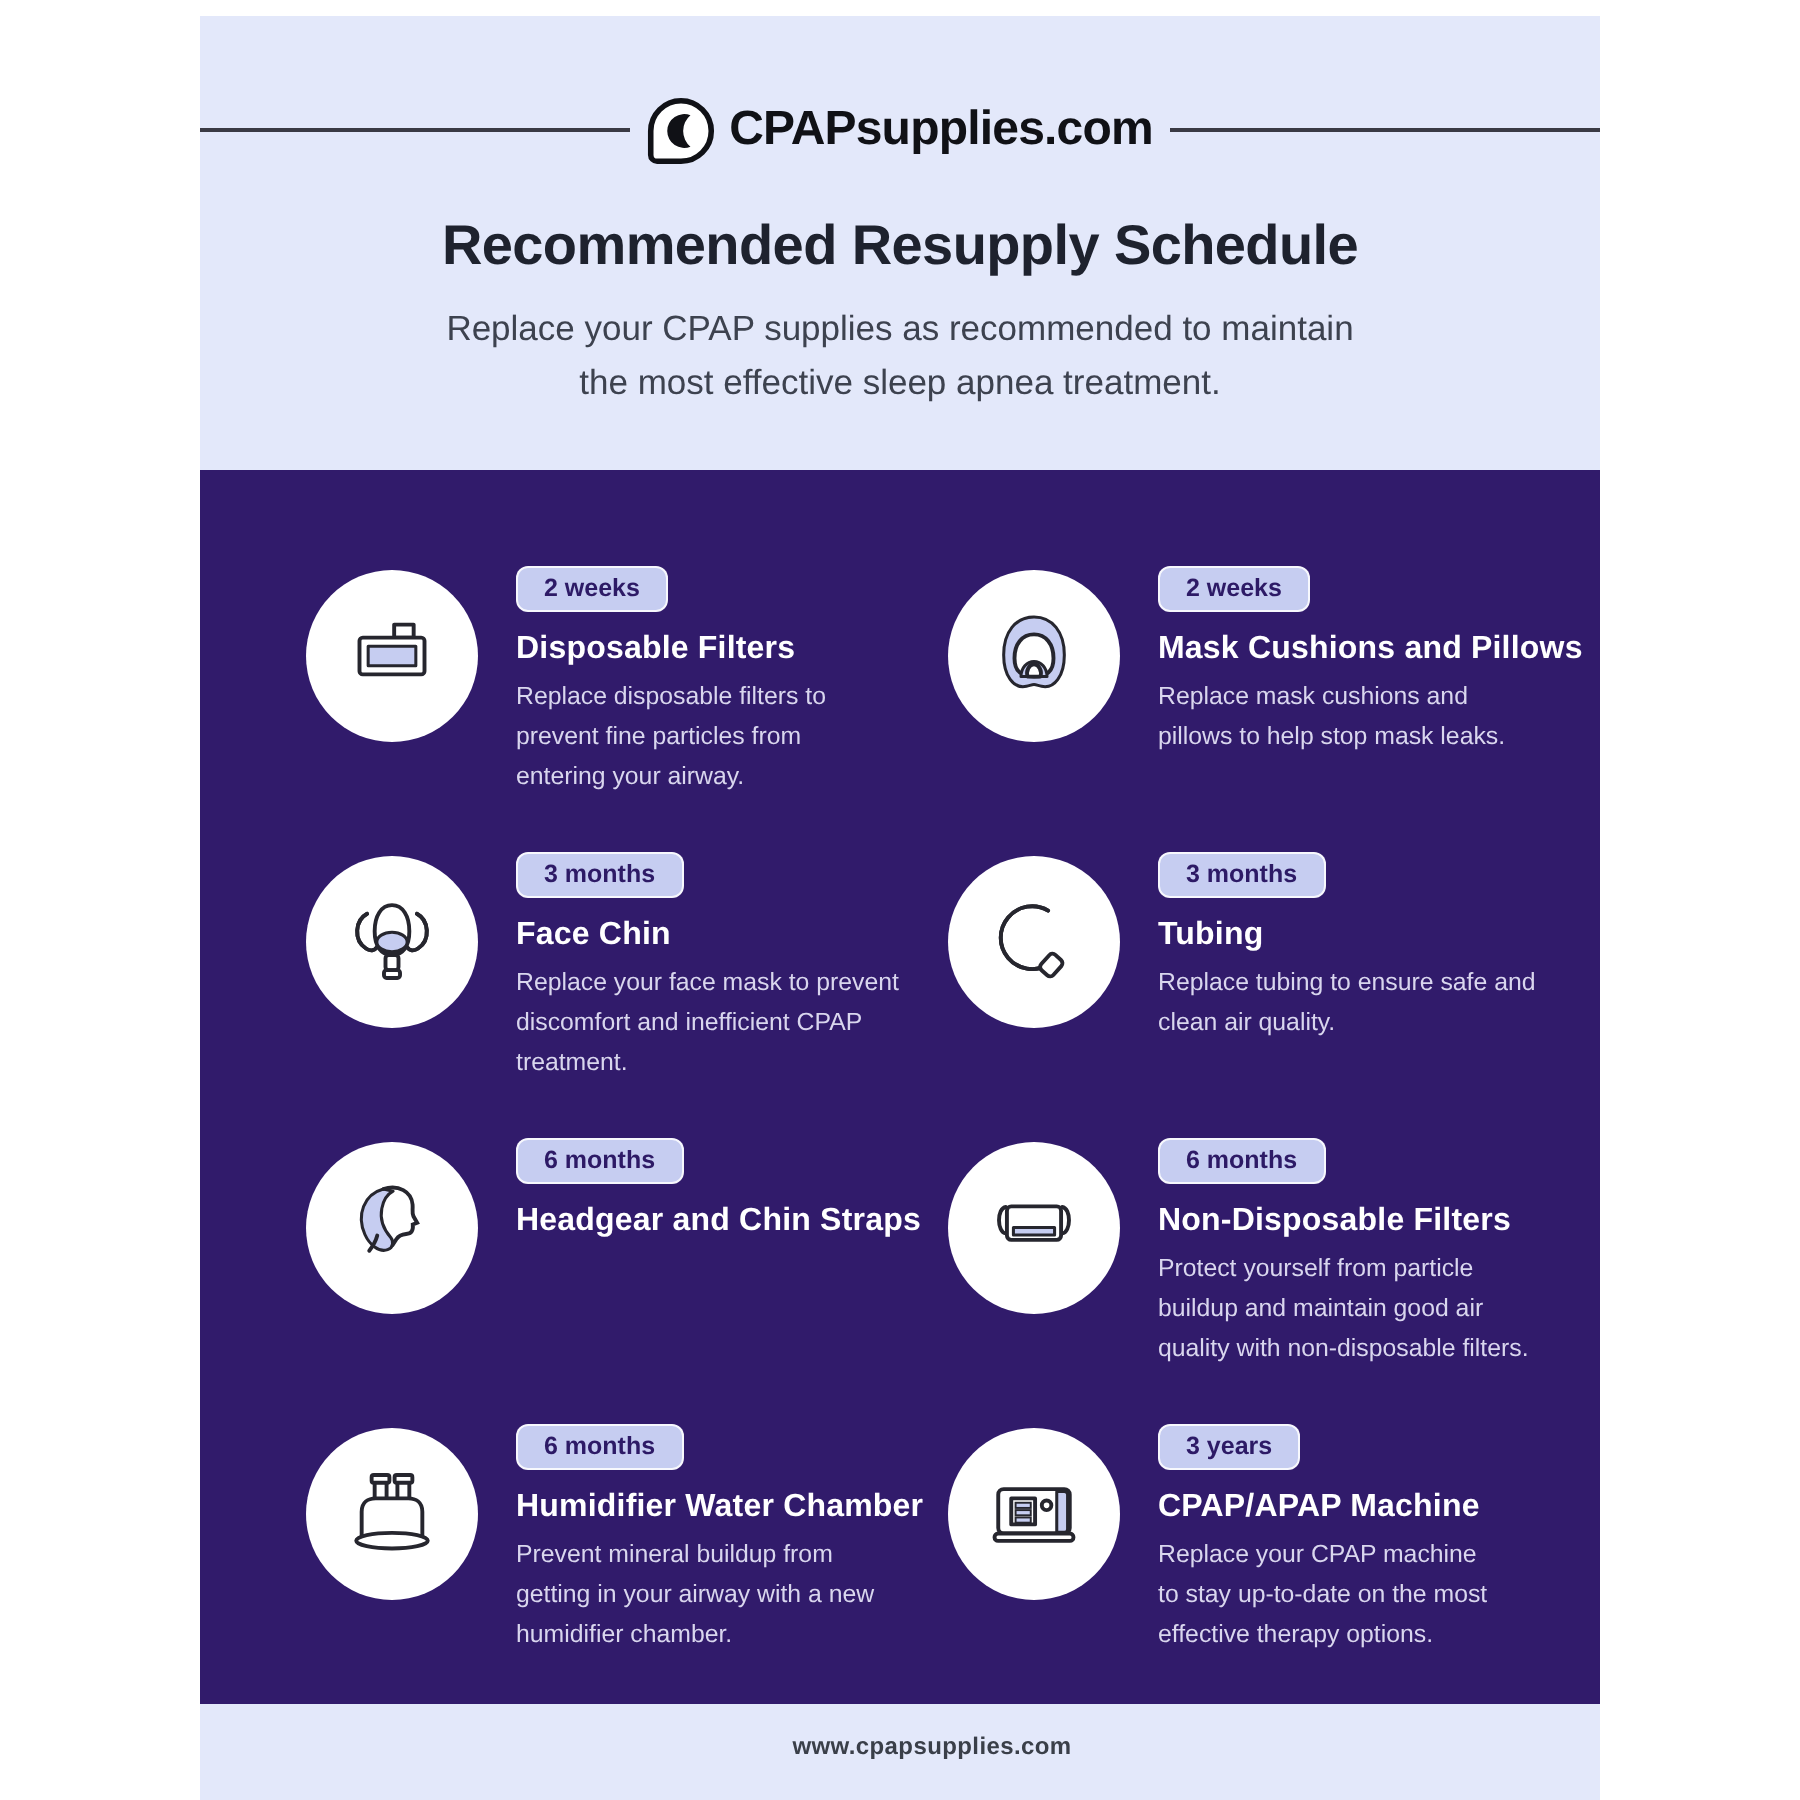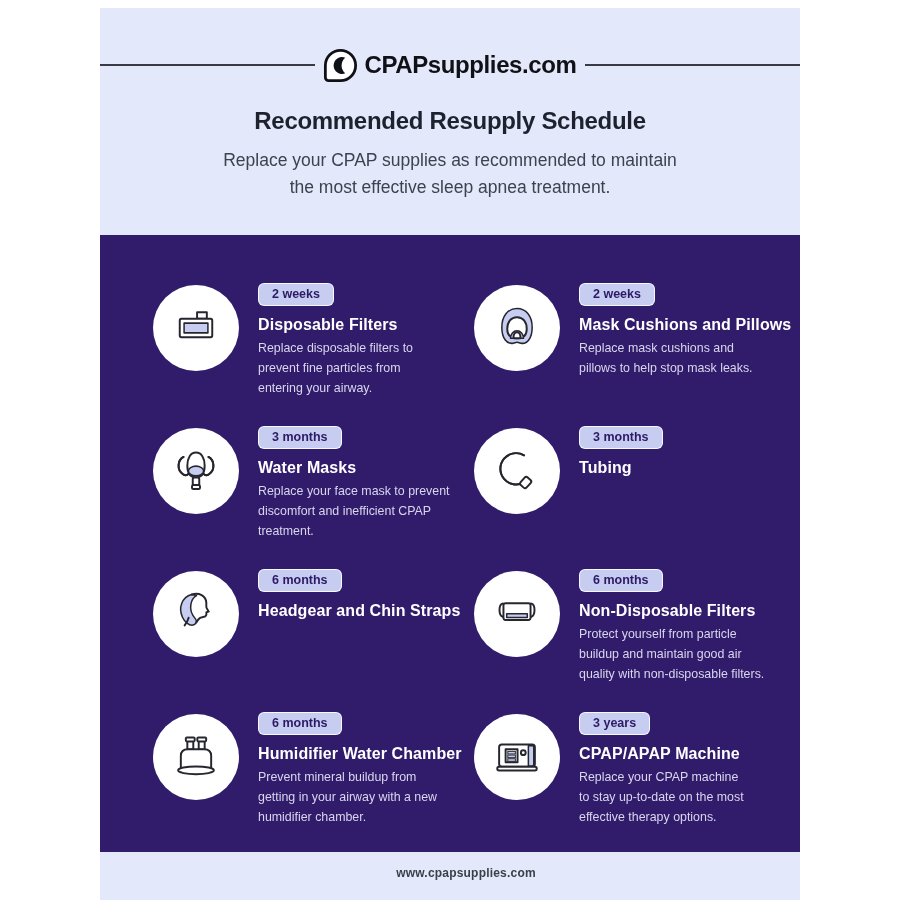--- a/index.html
+++ b/index.html
@@ -13,21 +13,21 @@
   .canvas{position:relative;width:900px;height:648px;background:#ffffff;}
   .page{position:absolute;left:100px;top:8px;width:700px;height:892px;
     display:flex;flex-direction:column;}
   
   .hdr{background:var(--header-bg);height:227px;flex:0 0 auto;text-align:center;}
   .logo-row{display:flex;align-items:center;margin-top:39px;height:36px;}
   .rule{flex:1;height:2px;background:#3a3a44;}
   .logo{display:flex;align-items:center;gap:7px;padding:0 9px 0 8px;}
   .logo svg{display:block;}
   .logo-text{font-size:24px;font-weight:800;color:#101116;letter-spacing:-0.4px;}
-  .title{margin-top:24px;font-size:24px;font-weight:800;color:var(--title-text);
+  .title{margin-top:24px;font-size:28px;font-weight:800;color:var(--title-text);
     letter-spacing:-0.3px;}
   .subtitle{margin-top:12px;font-size:17.5px;line-height:1.55;color:var(--subtitle-text);
     white-space:pre-line;}
   
   .main{background:var(--main-bg);height:617px;flex:0 0 auto;
     padding:48px 0 0 53px;
     display:grid;grid-template-columns:321px 326px;grid-auto-rows:143px;}
   .item{display:flex;align-items:flex-start;}
   .circle{width:86px;height:86px;border-radius:50%;background:#ffffff;flex:0 0 auto;
     display:flex;align-items:center;justify-content:center;margin-top:2px;}
@@ -117,38 +117,40 @@
             <path class="ic-line" stroke-width="5" d="M35.5,11 C41,14 42,23 36,27 C34,28.4 32,27.9 31,26.5"></path>
             <path class="ic-line" stroke="#c6cdf1" stroke-width="2.6" d="M35.5,11 C41,14 42,23 36,27 C34,28.4 32,27.9 31,26.5"></path>
             <path class="ic" d="M24,7 C19,7 16,12 16,19 C16,26 19,30 24,30 C29,30 32,26 32,19 C32,12 29,7 24,7 Z"></path>
             <ellipse class="ic-acc" cx="24" cy="24" rx="7" ry="4.5"></ellipse>
             <rect class="ic" x="21" y="30" width="6" height="7" rx="1.5"></rect>
             <rect class="ic" x="20.3" y="37" width="7.4" height="3.6" rx="1.2"></rect>
           </svg>
         </div>
         <div class="info">
           <span class="badge">3 months</span>
-          <div class="item-title">Water Masks</div>
+          <div class="item-title">Face Chin</div>
           <div class="item-desc">Replace your face mask to prevent
 discomfort and inefficient CPAP
 treatment.</div>
         </div>
       </div>
 
       <div class="item">
         <div class="circle">
           <svg width="52" height="52" viewBox="0 0 48 48">
             <path class="ic-line" stroke-width="7.6" d="M30.5,9.5 A14.5,14.5 0 1 0 30.5,34.5"></path>
             <path class="ic-line" stroke="#c6cdf1" stroke-width="4.6" d="M30.5,9.5 A14.5,14.5 0 1 0 30.5,34.5"></path>
             <rect class="ic" x="27.5" y="31" width="9.5" height="7.5" rx="2" transform="rotate(-48 32 35)" stroke-width="1.6"></rect>
           </svg>
         </div>
         <div class="info">
           <span class="badge">3 months</span>
           <div class="item-title">Tubing</div>
+          <div class="item-desc">Replace tubing to ensure safe and
+clean air quality.</div>
         </div>
       </div>
 
       <div class="item">
         <div class="circle">
           <svg width="52" height="52" viewBox="0 0 48 48">
             <path class="ic-acc" stroke-width="1.6" d="M20,6 C11,8.5 7.5,18 11.5,27 C13.5,31.5 18,35.5 22,34 C24.5,33 25,30.5 23.5,28.5 C20,24.5 18.3,20 19.3,15 C20,11.3 22,8.3 24.5,7 Z"></path>
             <path class="ic-line" stroke-width="1.7" d="M20,6 C27,3.8 33,7.2 33.5,13.2 C33.7,15.6 33.1,17 33.9,18.6 L35.6,21.6 L33.6,22.4 C33.9,25.2 33,26.6 30.5,26.8 C28.5,27 27,27.6 26,29.2 L24.3,31.8"></path>
             <path class="ic-line" stroke-width="1.7" d="M13.5,34.5 C15.5,32 16.6,29.8 17.2,27.5"></path>
           </svg>

